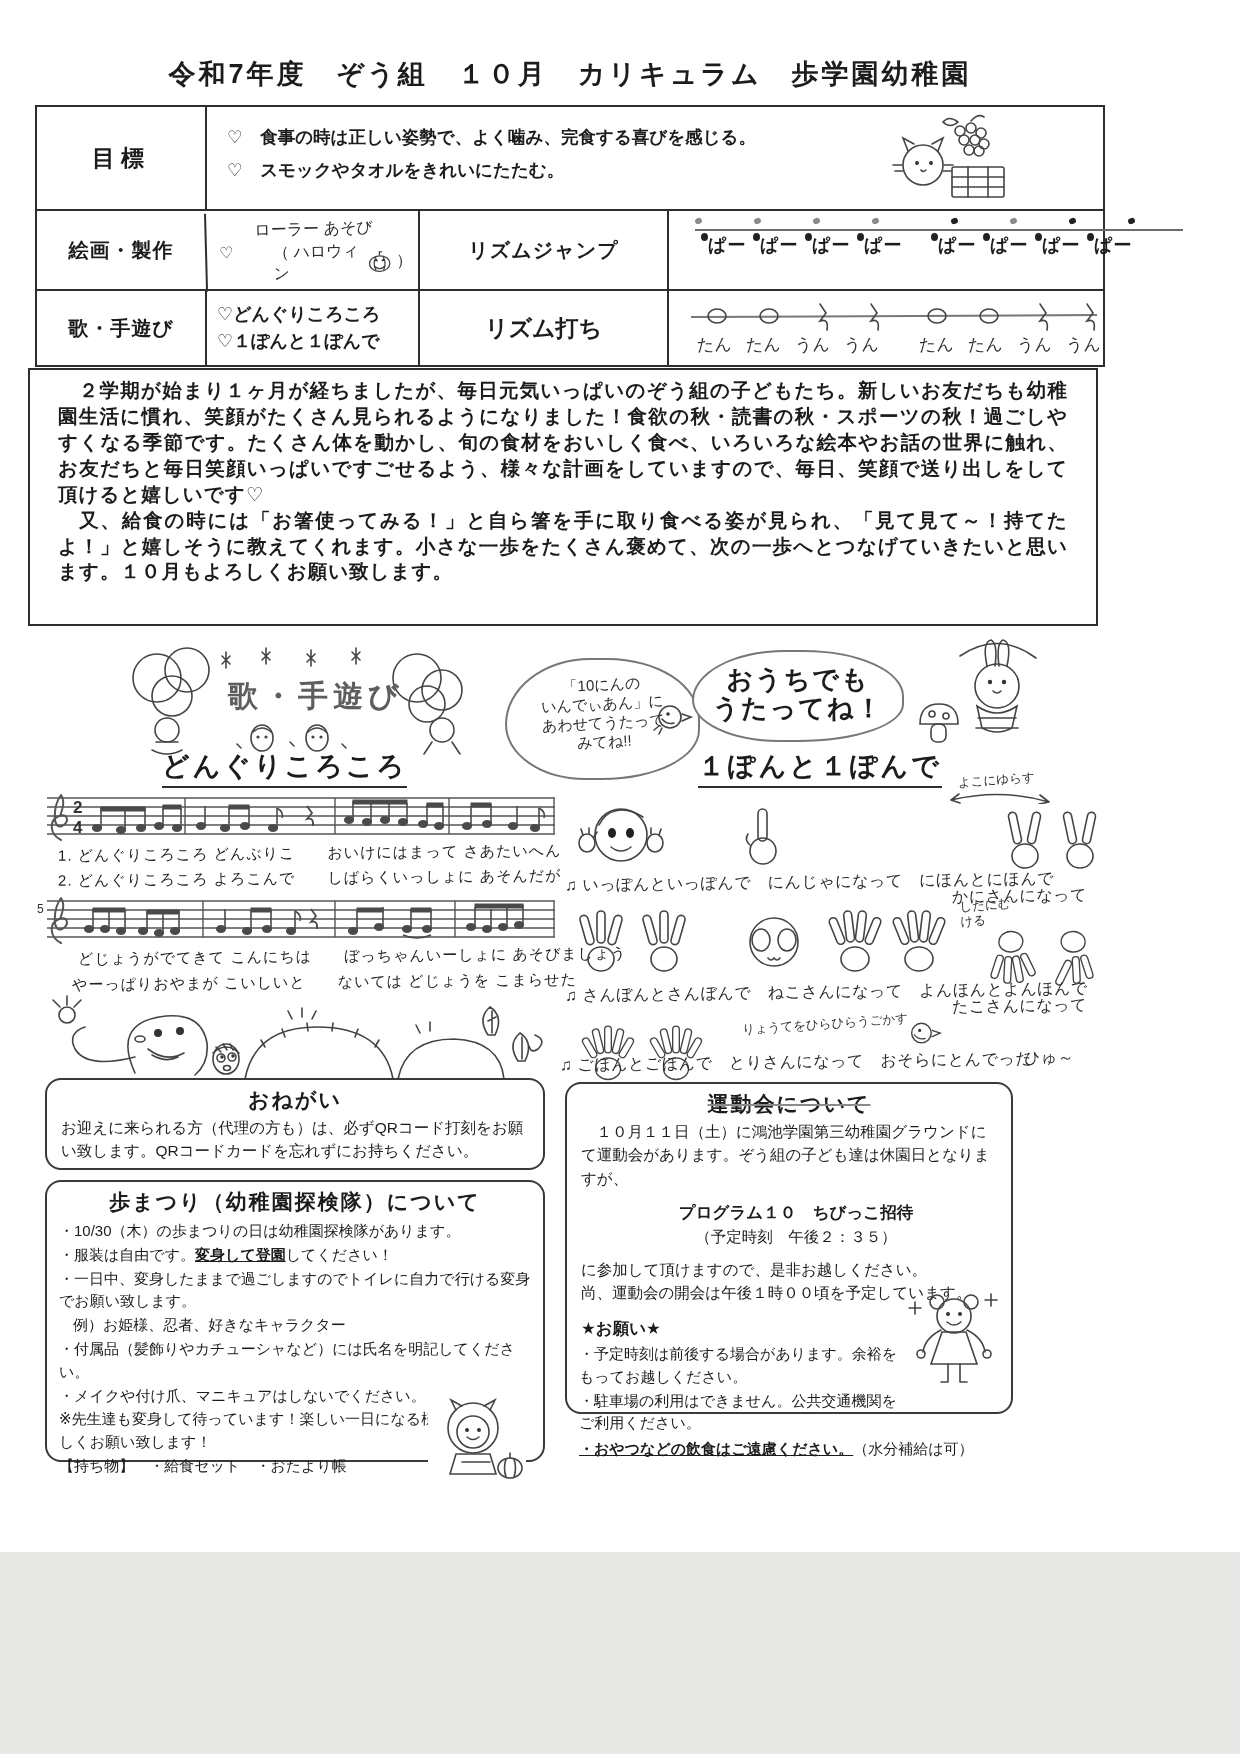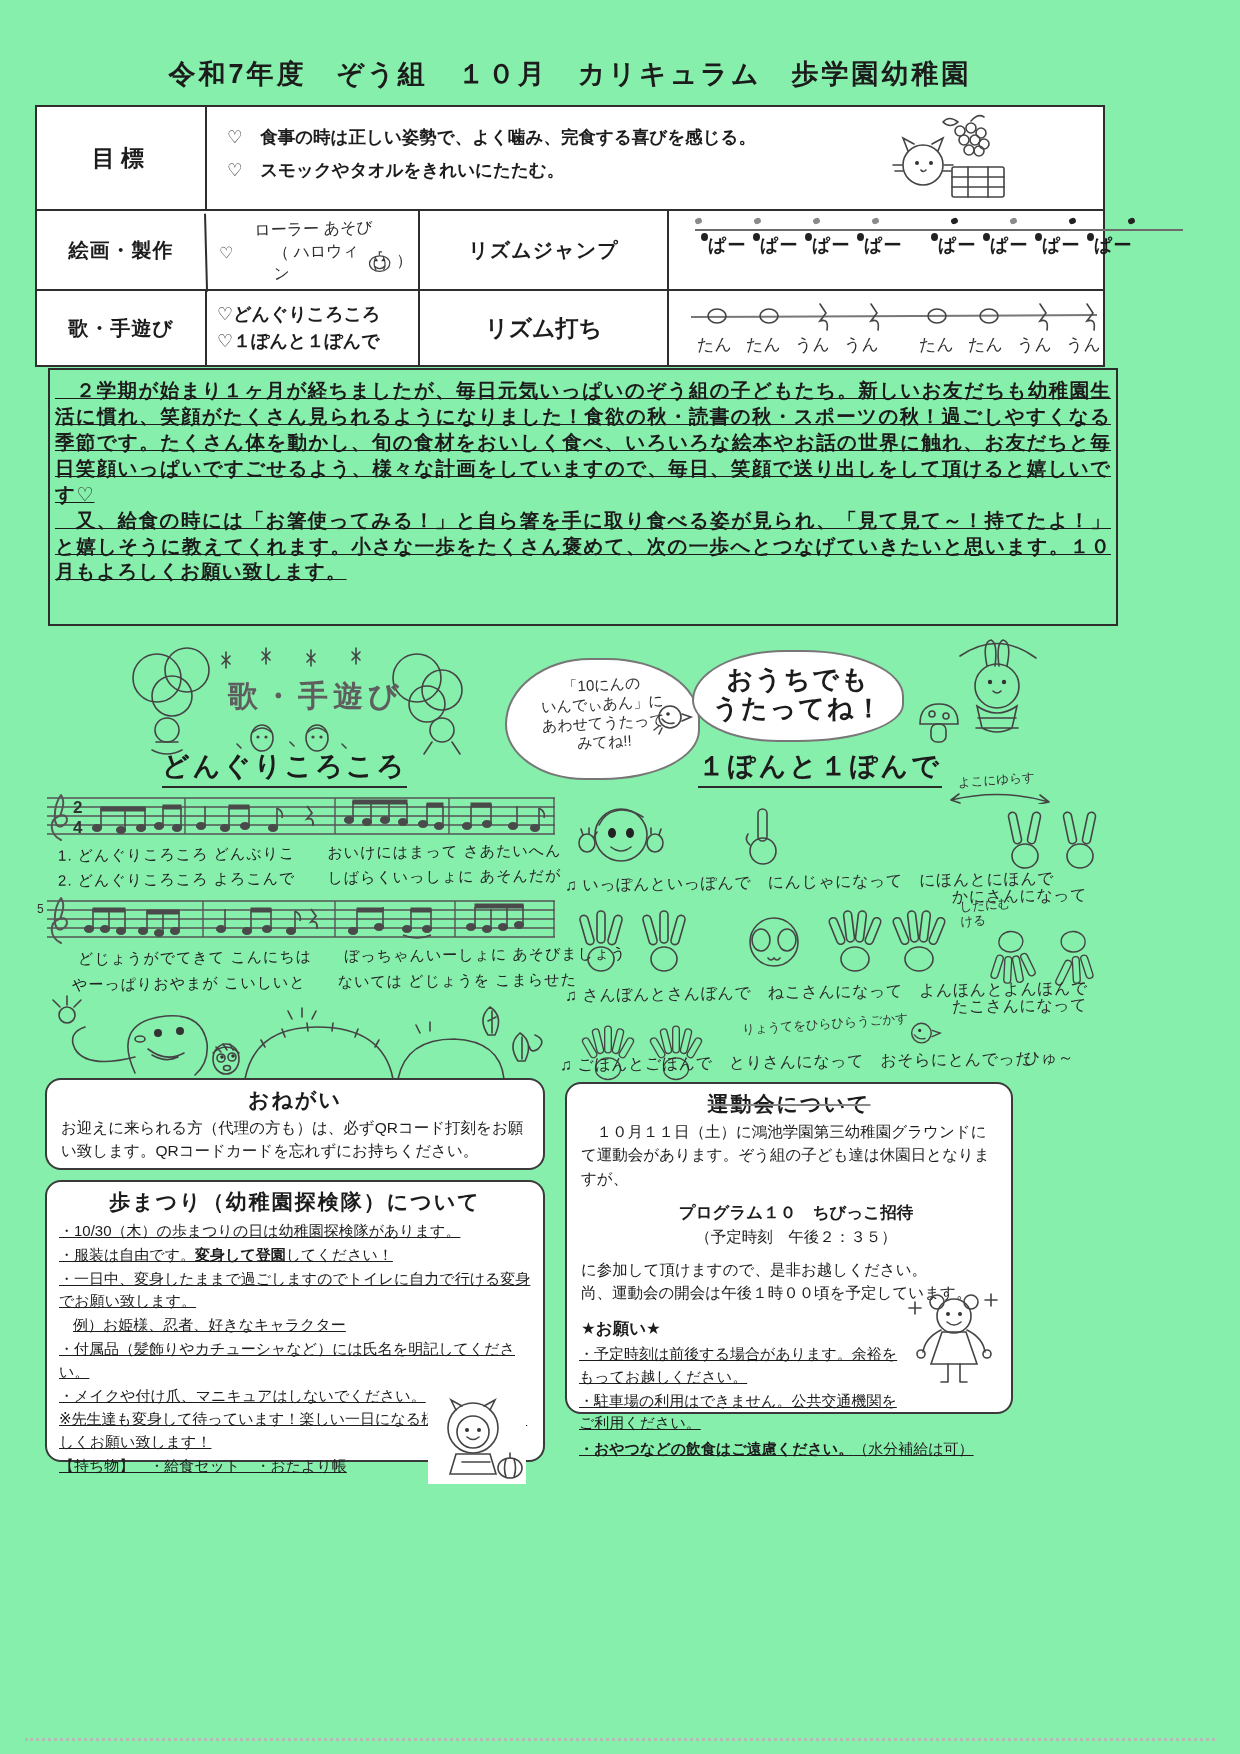--- a/index.html
+++ b/index.html
@@ -1,16 +1,16 @@
 <!DOCTYPE html>
 <html><head>
 <meta charset="utf-8">
 <style>
   html,body{margin:0;padding:0;background:#e8e8e6;}
-  #page{position:relative;width:1240px;height:1754px;background:#86efac;
+  #page{position:relative;width:1240px;height:1552px;background:#ffffff;
         font-family:"Liberation Sans","DejaVu Sans",sans-serif;color:#1c1c1c;overflow:hidden;}
   .abs{position:absolute;}
   svg{display:block;}
   .sk{stroke:#555;fill:none;stroke-width:2;stroke-linecap:round;stroke-linejoin:round;}
   .skt{stroke:#444;fill:none;stroke-width:1.6;stroke-linecap:round;}
 
   .title{left:0;top:56px;width:1140px;text-align:center;font-size:27px;font-weight:bold;
          letter-spacing:3px;margin:0;}
 
   
@@ -46,42 +46,42 @@
   .rj-col span{font-size:18px;font-weight:600;letter-spacing:1px;}
   .rj-gap{margin-left:22px;}
 
   
   .rb{padding:10px 8px 0 20px;}
   .rb-labels{display:flex;margin-top:2px;margin-left:8px;}
   .rb-labels span{width:49px;font-size:17px;color:#2d2d2d;transform:rotate(-1deg);}
   .rb-gap{margin-left:26px;}
 
   
-  .letter{left:48px;top:368px;width:1070px;height:258px;border:2.5px solid #2e2e2e;box-sizing:border-box;
-          padding:8px 5px;overflow:hidden;text-decoration:underline;}
+  .letter{left:28px;top:368px;width:1070px;height:258px;border:2.5px solid #2e2e2e;box-sizing:border-box;
+          padding:8px 28px;overflow:hidden;}
   .letter p{margin:0;font-size:19.5px;font-weight:600;line-height:1.33;letter-spacing:1px;text-align:justify;}
 
   .underlined-title{font-size:27px;font-weight:bold;letter-spacing:3px;border-bottom:2.5px solid #2c2c2c;padding-bottom:2px;}
   .banner-title{font-size:30px;font-weight:bold;letter-spacing:5px;color:#5e5e5e;}
 
   .cloud{border:2px solid #777;background:#fff;
          border-radius:48% 52% 55% 45% / 60% 55% 45% 50%;box-sizing:border-box;}
   .cloud .ln{text-align:center;}
   .bl{font-size:15px;color:#2d2d2d;transform:rotate(-3deg);padding-top:16px;}
   .br{font-size:26px;font-weight:bold;padding-top:10px;letter-spacing:2px;}
 
   .lyr{font-size:15px;color:#232323;letter-spacing:1px;transform:rotate(-0.6deg);white-space:pre;}
   .cap{font-size:16px;color:#2b2b2b;letter-spacing:0.5px;transform:rotate(-0.8deg);white-space:nowrap;}
   .capsm{font-size:12.5px;color:#333;transform:rotate(-4deg);}
 
   
   .rbox{border:2.2px solid #3a3a3a;border-radius:16px;box-sizing:border-box;background:#fff;}
   .boxtitle{text-align:center;font-size:21px;font-weight:bold;letter-spacing:2px;margin:6px 0 2px;}
   .boxbody{font-size:15.5px;line-height:1.5;padding:0 14px;}
-  .blist{font-size:15px;line-height:1.52;padding:2px 10px 0 12px;text-decoration:underline;}
+  .blist{font-size:15px;line-height:1.52;padding:2px 10px 0 12px;}
   .blist div{margin-bottom:1px;}
   .em{font-weight:bold;text-decoration:underline;}
   .center{text-align:center;padding-left:28px;}
   .strike{text-decoration:line-through;text-decoration-color:#8a8a8a;text-decoration-thickness:2px;}
   .dotline{border-top:3px dotted #b9b9b6;}
 </style>
 </head>
 <body>
 
 <div id="page">

